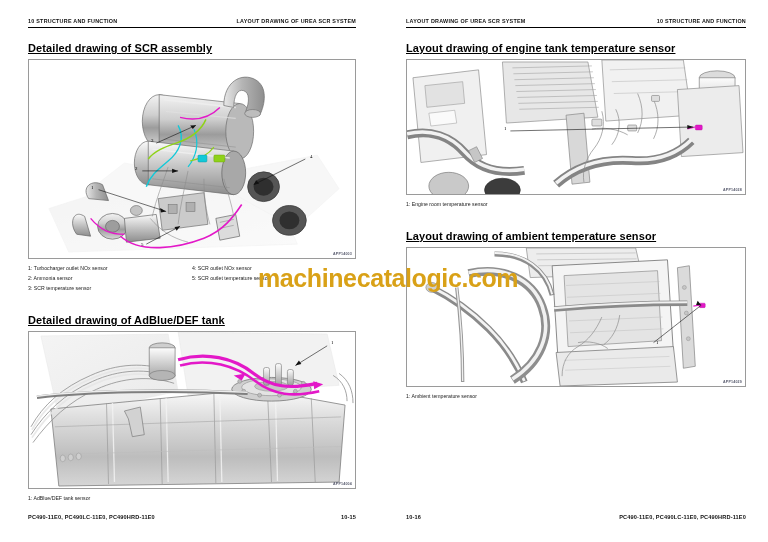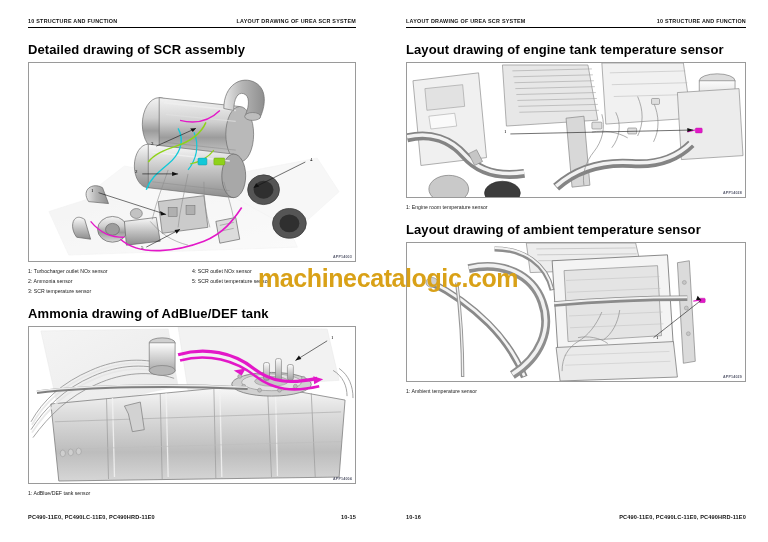--- a/index.html
+++ b/index.html
@@ -12,22 +12,22 @@
   .spread { position: relative; width: 768px; height: 542px; display: flex; }
   .page { position: relative; width: 384px; height: 542px; background: #fff; padding: 18px 28px 0 28px; }
   .page-right { padding-left: 22px; padding-right: 22px; }
 
   
   .runhead { display: flex; justify-content: space-between; align-items: flex-end;
              border-bottom: 1.4px solid #000; padding-bottom: 3px; }
   .runhead span { font-size: 5.4px; font-weight: bold; letter-spacing: 0.25px; color: #111; }
 
   
-  .sec-title { font-size: 13px; font-weight: bold; color: #000; margin-top: 14px; margin-bottom: 5px; letter-spacing: 0.1px; }
-  .sec-title.tight { margin-top: 10px; }
+  .sec-title { font-size: 11px; font-weight: bold; color: #000; margin-top: 14px; margin-bottom: 5px; letter-spacing: 0.1px; text-decoration: underline; }
+  .sec-title.tight { margin-top: 21px; }
 
   
   .figbox { position: relative; border: 0.9px solid #9a9a9a; background: #fff; overflow: hidden; }
   .figcode { position: absolute; right: 3px; bottom: 2px; font-size: 3.6px; color: #55586b;
              font-family: "Liberation Sans", sans-serif; letter-spacing: 0.2px; font-weight: bold; }
 
   
   .legend { margin-top: 4px; }
   .legend-row { display: flex; }
   .legend-col { width: 50%; }
@@ -201,21 +201,21 @@
           <div class="legend-item">2: Ammonia sensor</div>
           <div class="legend-item">3: SCR temperature sensor</div>
         </div>
         <div class="legend-col">
           <div class="legend-item">4: SCR outlet NOx sensor</div>
           <div class="legend-item">5: SCR outlet temperature sensor</div>
         </div>
       </div>
     </div>
 
-    <div class="sec-title tight">Ammonia drawing of AdBlue/DEF tank</div>
+    <div class="sec-title tight">Detailed drawing of AdBlue/DEF tank</div>
 
     <div class="figbox" style="height:158px;">
       <div class="art">
         <svg viewBox="0 0 328 158" preserveAspectRatio="none">
           <defs>
             <linearGradient id="tankg" x1="0" y1="0" x2="0" y2="1">
               <stop offset="0%" stop-color="#fbfbfb"></stop>
                 <stop offset="30%" stop-color="#dddddd"></stop>
               <stop offset="70%" stop-color="#bdbdbd"></stop>
                 <stop offset="100%" stop-color="#d6d6d6"></stop>

